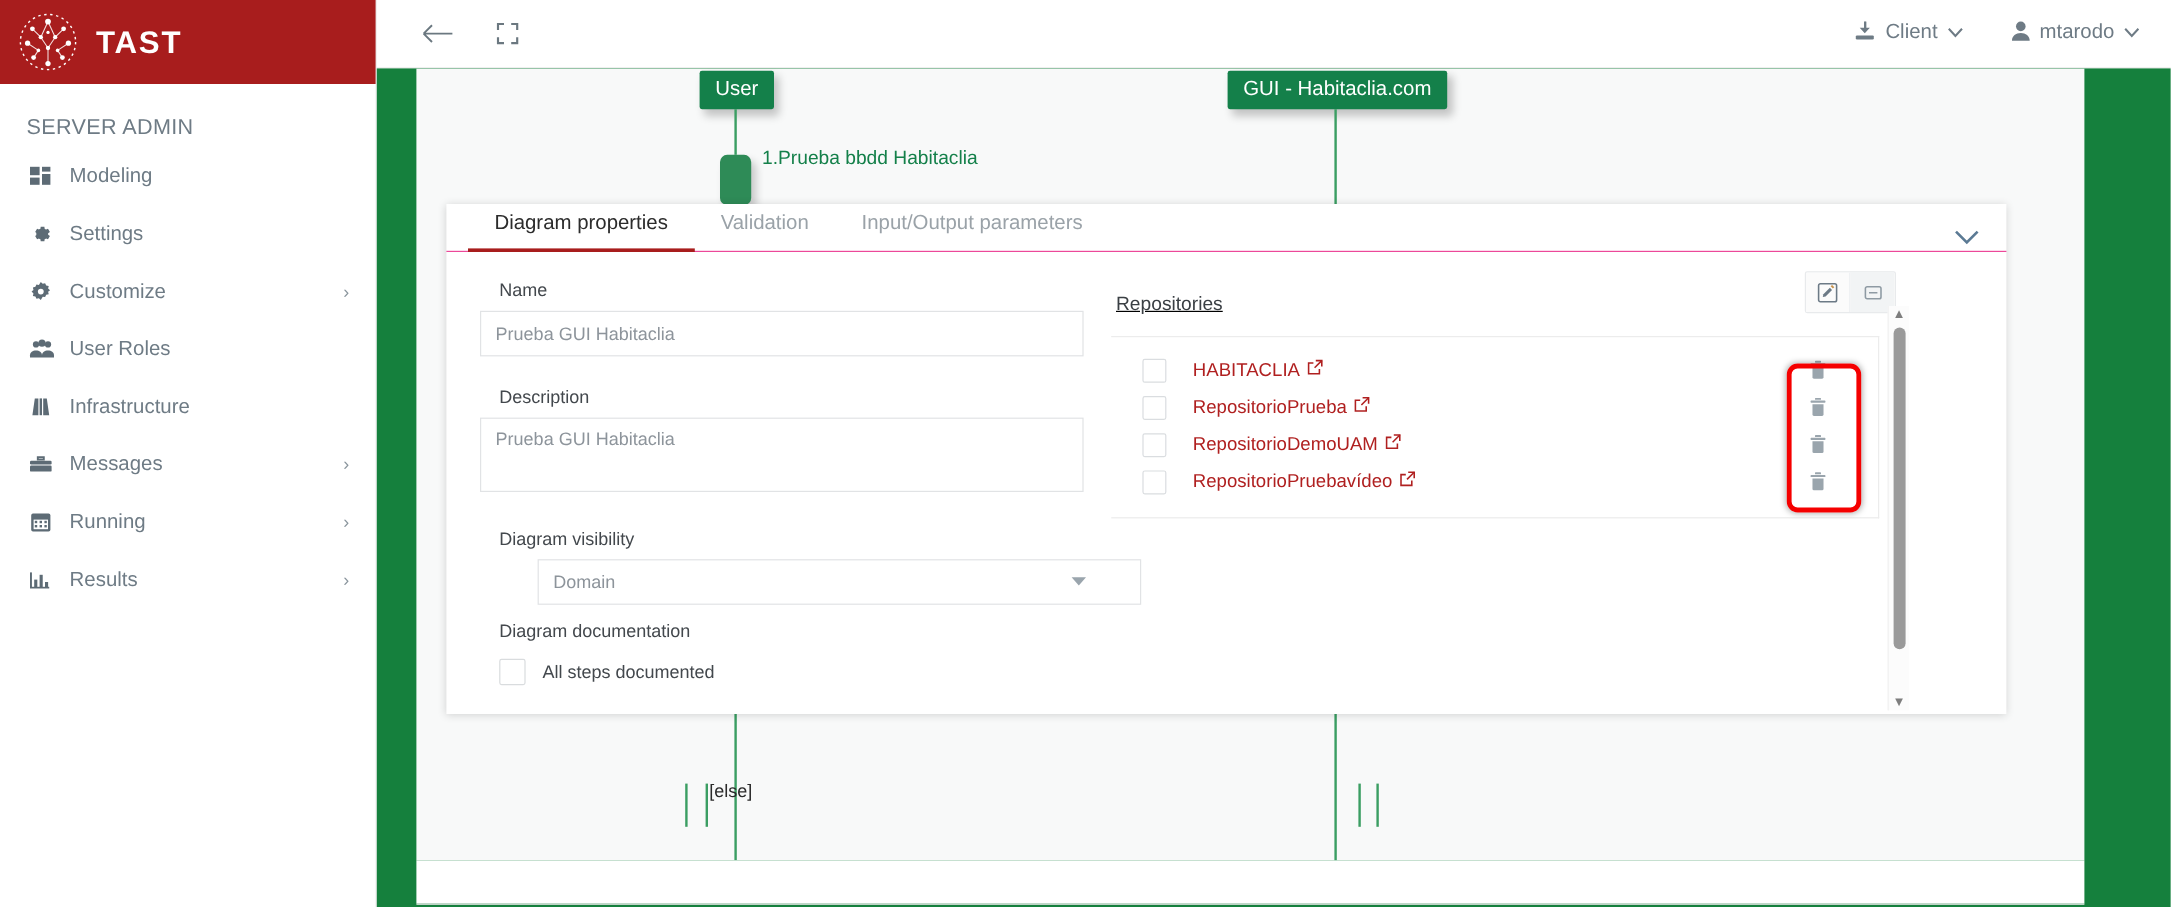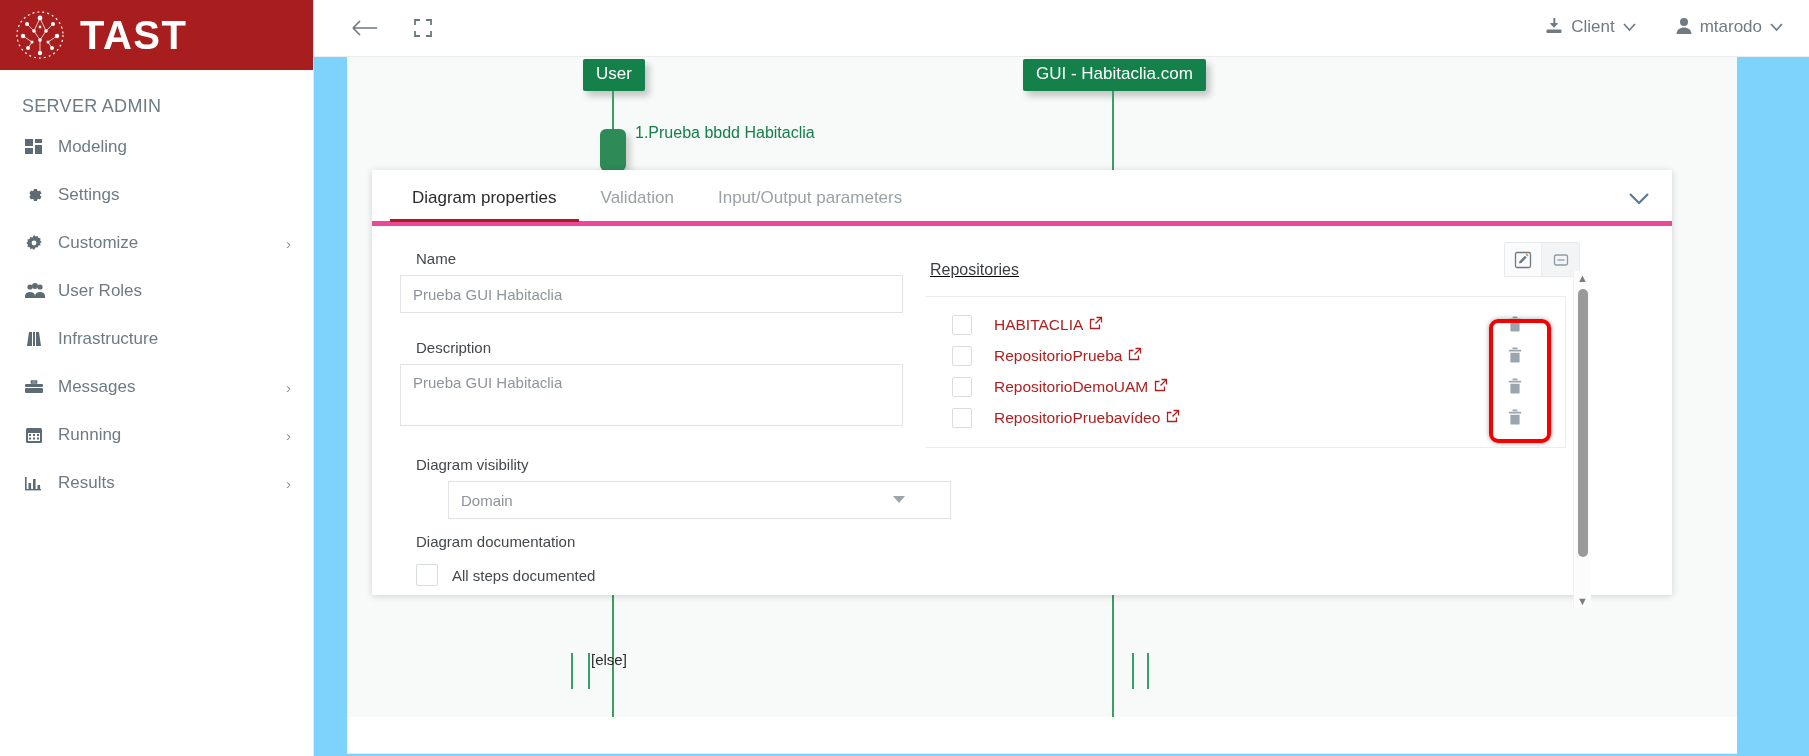--- a/index.html
+++ b/index.html
@@ -18,21 +18,21 @@
     width: 314px; height: 756px;
     background: #ffffff;
     border-right: 1px solid #e6e6e6;
   }
   .brand {
     height: 70px; background: #a81d1d;
     display: flex; align-items: center; padding-left: 14px; gap: 14px;
   }
   .brand-logo { width: 52px; height: 52px; position: relative; }
   .brand-title {
-    color: #ffffff; font-size: 40px; font-weight: bold; letter-spacing: 1.5px;
+    color: #ffffff; font-size: 26px; font-weight: bold; letter-spacing: 1.5px;
   }
   .sidebar-heading {
     color: #6e7b85; font-size: 18px; padding: 26px 0 6px 22px; letter-spacing: .3px;
   }
   .nav-item {
     display: flex; align-items: center; height: 48px;
     padding: 0 22px 0 24px; color: #6e7b85; font-size: 17px; cursor: pointer;
   }
   .nav-ico {
     width: 34px; flex: 0 0 34px; display: flex; align-items: center;
@@ -53,21 +53,21 @@
   }
   .topbar-spacer { flex: 1 1 auto; }
   .topbar-menu {
     display: flex; align-items: flex-start; gap: 8px; color: #6e7b85;
     font-size: 17px; margin-left: 40px; cursor: pointer;
   }
 
   
   .canvas {
     position: absolute; left: 314px; top: 57px; right: 0; bottom: 0;
-    background: #7dd3fc; overflow: hidden;
+    background: #15803d; overflow: hidden;
   }
   .diagram-area {
     position: absolute; left: 33px; top: 0px; width: 1390px; height: 660px;
     background: #f8f9f9;
   }
   .lifeline {
     position: absolute; width: 2px; background: #3b9e63;
   }
   .node-box {
     position: absolute; background: #14804a; color: #ffffff;
@@ -85,22 +85,22 @@
   .else-label {
     position: absolute; color: #2a2a2a; font-size: 15px;
   }
 
   
   .panel {
     position: absolute; left: 58px; top: 113px; width: 1300px; height: 425px;
     background: #ffffff; box-shadow: 0 1px 7px rgba(0,0,0,.16);
   }
   .panel-tabs {
-    position: relative; height: 56px; display: flex; align-items: flex-end;
-    padding-left: 18px; border-bottom: 5px solid #ec4899;
+    position: relative; height: 40px; display: flex; align-items: flex-end;
+    padding-left: 18px; border-bottom: 1px solid #ec4899;
   }
   .tab {
     font-size: 17px; color: #9aa2a8; padding: 0 22px 13px; cursor: pointer;
     position: relative;
   }
   .tab.active { color: #2c2c2c; }
   .tab.active::after {
     content: ""; position: absolute; left: 0; right: 0; bottom: -1px;
     height: 3px; background: #a81d1d;
   }

